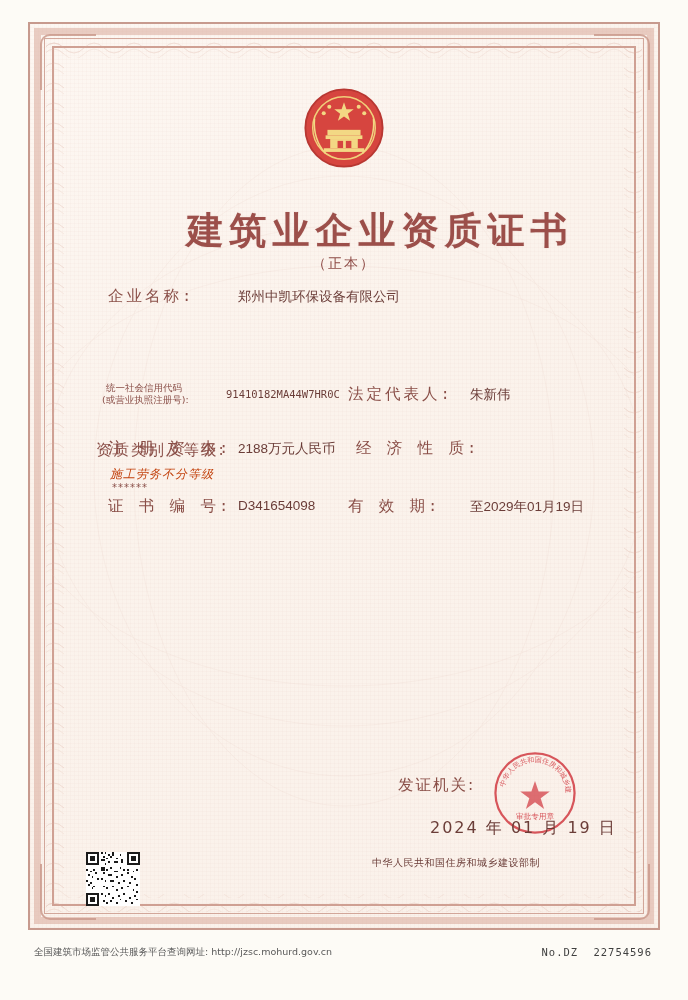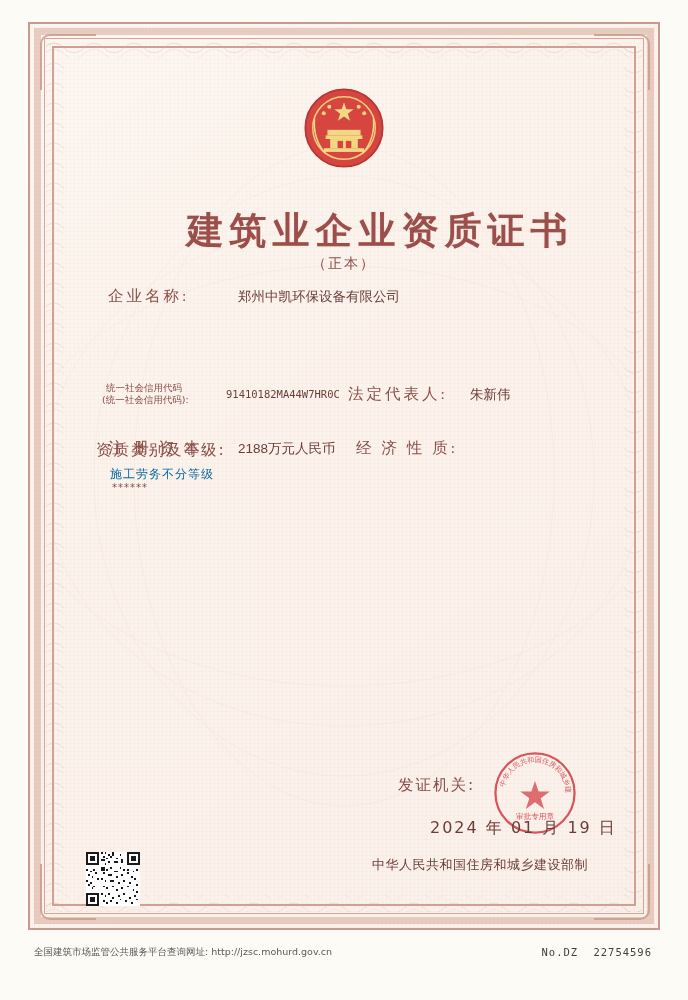--- a/index.html
+++ b/index.html
@@ -126,21 +126,21 @@
     width: 500px;
     color: #7a4a44;
   }
   .row {
     position: relative;
     min-height: 26px;
   }
   .lbl {
     position: absolute;
     font-size: 15.5px;
-    font-family: Liberation Serif, serif;
+    font-family: Liberation Mono, monospace;
     color: #8a4f48;
     letter-spacing: 3px;
     white-space: nowrap;
     text-align: right;
   }
   .lbl-sm {
     position: absolute;
     font-size: 9.5px;
     line-height: 12px;
     font-family: "DejaVu Sans", sans-serif;
@@ -183,22 +183,23 @@
     letter-spacing: 2px;
     font-family: "DejaVu Sans", sans-serif;
     color: #8a4f48;
   }
   .qual-text {
     position: absolute;
     left: 110px;
     top: 466px;
     font-size: 12px;
     font-family: "DejaVu Sans", sans-serif;
-    color: #0369a1;
+    color: #c2410c;
     letter-spacing: 1px;
+    font-style: italic;
   }
   .qual-stars {
     position: absolute;
     left: 112px;
     top: 482px;
     font-size: 10px;
     color: #8a4f48;
     letter-spacing: 1px;
     font-family: "DejaVu Sans", sans-serif;
   }
@@ -219,21 +220,21 @@
     top: 818px;
     font-size: 16px;
     letter-spacing: 2px;
     font-family: "DejaVu Sans", sans-serif;
     color: #6b3d38;
   }
   .ministry {
     position: absolute;
     left: 372px;
     top: 856px;
-    font-size: 13px;
+    font-size: 10px;
     letter-spacing: 0.5px;
     font-family: "DejaVu Sans", sans-serif;
     color: #6b3d38;
   }
 
   
   .seal {
     position: absolute;
     left: 492px;
     top: 750px;
@@ -346,32 +347,38 @@
   <div class="fields">
 
     <div class="row">
       <span class="lbl" style="left:12px; top:0;">企业名称:</span>
       <span class="val" style="left:130px; top:2px;">郑州中凯环保设备有限公司</span>
     </div>
 
 
     <div class="row">
       <span class="lbl-sm" style="left:10px; top:70px;">统一社会信用代码</span>
-      <span class="lbl-sm" style="left:6px; top:82px;">(统一社会信用代码):</span>
+      <span class="lbl-sm" style="left:6px; top:82px;">(或营业执照注册号):</span>
       <span class="val-sm" style="left:130px; top:76px;">91410182MA44W7HR0C</span>
       <span class="lbl" style="left:252px; top:72px;">法定代表人:</span>
       <span class="val" style="left:362px; top:74px;">朱新伟</span>
     </div>
 
     <div class="row">
       <span class="lbl" style="left:12px; top:100px;">注 册 资 本:</span>
       <span class="val" style="left:130px; top:102px;">2188万元人民币</span>
       <span class="lbl" style="left:252px; top:100px;margin-left:8px;">经 济 性 质:</span>
     </div>
 
+    <div class="row">
+      <span class="lbl" style="left:12px; top:132px;">证 书 编 号:</span>
+      <span class="val" style="left:130px; top:134px;">D341654098</span>
+      <span class="lbl" style="left:252px; top:132px;">有 效 期:</span>
+      <span class="val" style="left:362px; top:134px;">至2029年01月19日</span>
+    </div>
   </div>
 
   <div class="qual-label">资质类别及等级:</div>
   <div class="qual-text">施工劳务不分等级</div>
   <div class="qual-stars">******</div>
 
   <svg class="seal" viewBox="0 0 100 100">
     <circle cx="50" cy="50" r="46" fill="none" stroke="#d0343c" stroke-width="2.6"></circle>
     <polygon points="50,36 54.2,48.4 67.2,48.4 56.6,56.2 60.6,68.6 50,60.9 39.4,68.6 43.4,56.2 32.8,48.4 45.8,48.4" fill="#d0343c" opacity="0.85"></polygon>
     <path id="sealArc" d="M50,50 m-36,0 a36,36 0 1,1 72,0" fill="none"></path>

